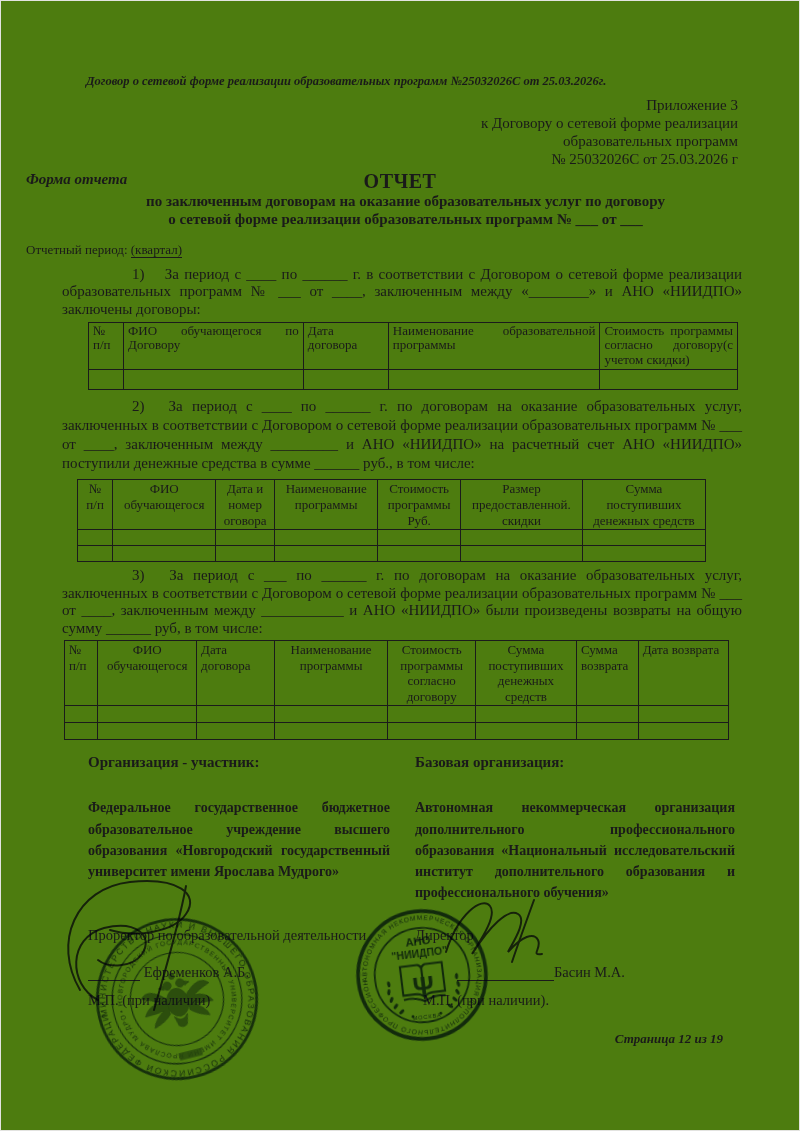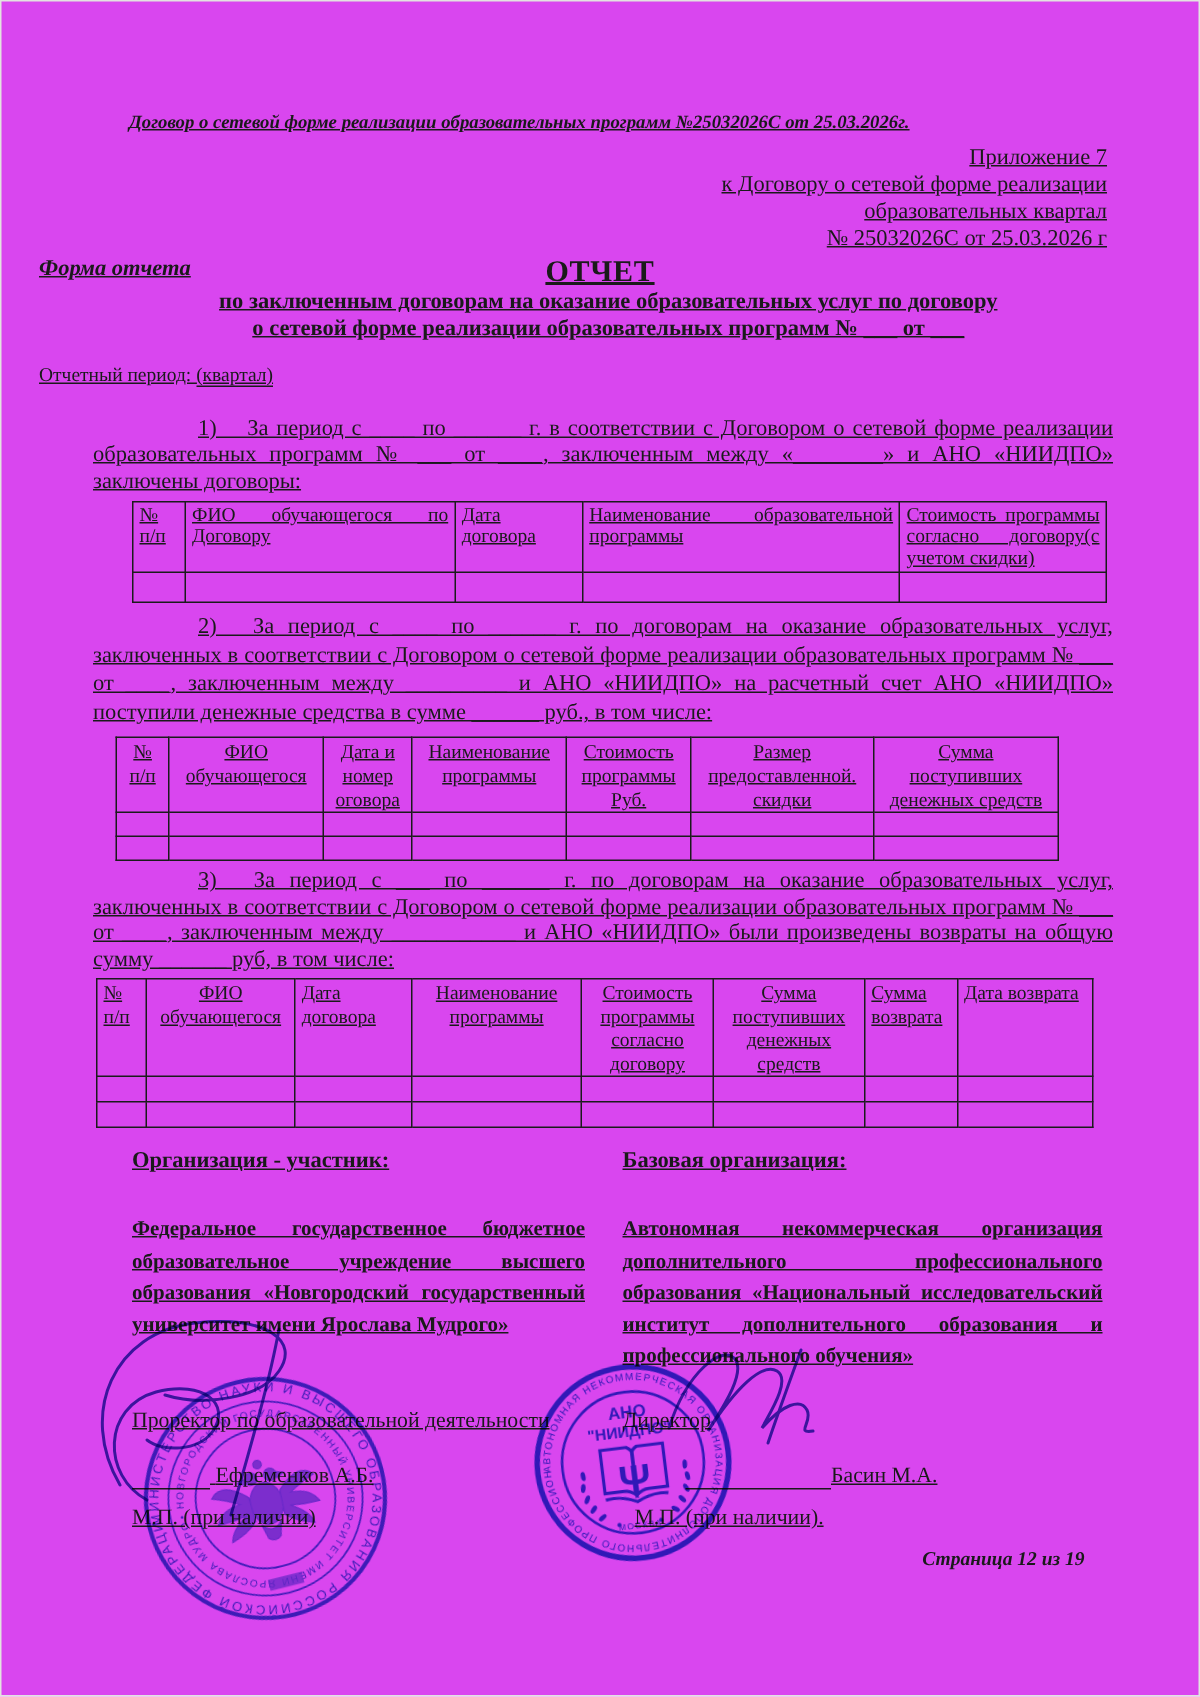--- a/index.html
+++ b/index.html
@@ -1,35 +1,34 @@
 <!DOCTYPE html>
 <html><head>
 <meta charset="utf-8">
 <style>
   html,body{margin:0;padding:0;background:#ffffff;}
   .page{
     position:relative; width:800px; height:1131px; margin:0 auto;
-    background:#d946ef; overflow:hidden;
+    background:#4d7c0f; overflow:hidden;
     font-family:"Liberation Serif", serif; color:#1a1a1a;
     box-shadow:inset 0 0 0 1px #e3e3e0;
-    text-decoration:underline;
   }
   
   .doc-ref{margin:74px 58px 0 86px; font-size:12.5px; font-weight:bold; font-style:italic;}
   .appendix{margin:7px 62px 0 0; text-align:right; font-size:15px; line-height:18px;}
   .form-label{margin:3px 0 0 26px; font-size:15px; font-weight:bold; font-style:italic;}
   .title-block{margin-top:-18px; text-align:center; font-weight:bold;}
   .title-main{font-size:20px; letter-spacing:.5px;}
   .title-sub{font-size:15px; line-height:17.5px;padding-left:11px;}
   .period{margin:14px 0 0 26px; font-size:13px;}
   .period .uline{border-bottom:1px solid #1a1a1a; padding-bottom:0px;}
   
   .content{padding:0 58px 0 62px;}
   .para{margin:0; text-align:justify; font-size:15px;}
-  .p1{margin-top:20px; line-height:17.3px; text-indent:70px;}
+  .p1{margin-top:8px; line-height:17.3px; text-indent:70px;}
   .p2{margin-top:7px; line-height:19.2px; text-indent:70px;}
   .p3{margin-top:5px; line-height:17.5px; text-indent:70px;}
   
   table{border-collapse:collapse; table-layout:fixed; border:1.6px solid #1b1b1b;}
   th,td{border:1.1px solid #1b1b1b; padding:1px 4px; vertical-align:top;
         font-weight:normal; font-size:13px; line-height:14.6px; overflow:hidden;}
   .t1{margin:4px 0 0 26px; width:650px;}
   .t1 th{text-align:justify;}
   .t1 tbody tr{height:20px;}
   .t2{margin:6px 0 0 15px; width:629px;}
@@ -55,23 +54,23 @@
           font-weight:bold; font-style:italic;}
 </style>
 </head>
 <body>
 
 <div class="page">
 
   <div class="doc-ref">Договор о сетевой форме реализации образовательных программ №25032026С от 25.03.2026г.</div>
 
   <div class="appendix">
-    <div>Приложение 7</div>
+    <div>Приложение 3</div>
     <div>к Договору о сетевой форме реализации</div>
-    <div>образовательных квартал</div>
+    <div>образовательных программ</div>
     <div>№ 25032026С  от 25.03.2026 г</div>
   </div>
 
   <div class="form-label">Форма отчета</div>
 
   <div class="title-block">
     <div class="title-main">ОТЧЕТ</div>
     <div class="title-sub">по заключенным договорам на оказание образовательных услуг по договору</div>
     <div class="title-sub">о сетевой форме реализации образовательных программ № ___ от ___</div>
   </div>

